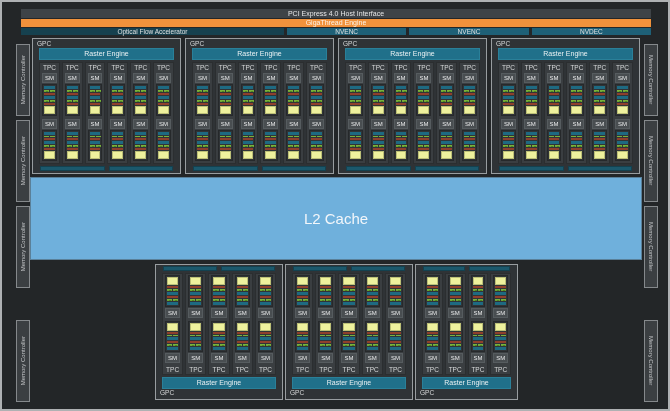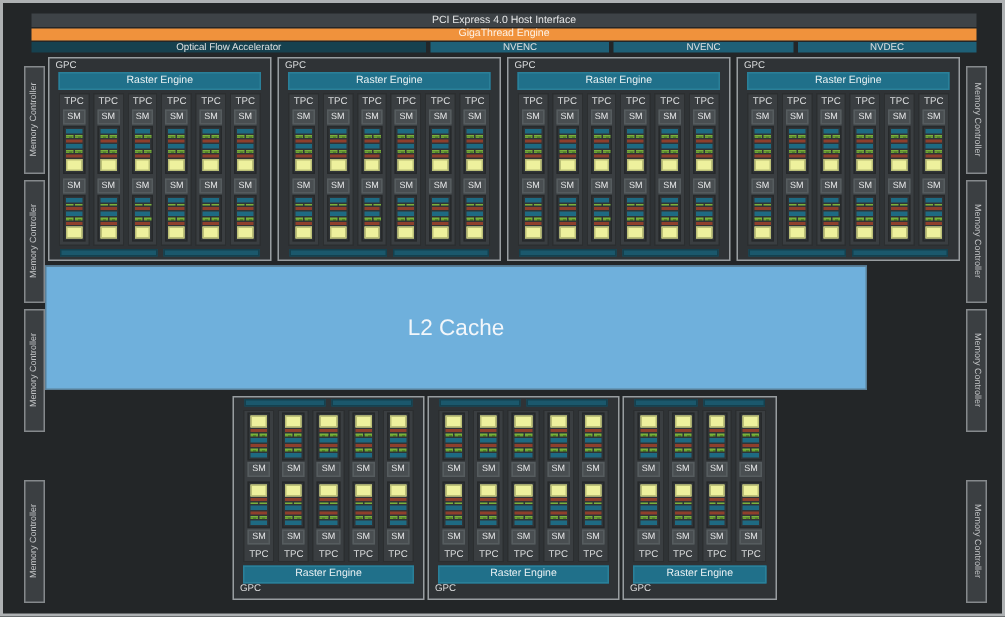--- a/index.html
+++ b/index.html
@@ -47,21 +47,21 @@
   .rop{flex:1;background:#1b586c;border:1px solid #14414f;}
 
   
   .gpc.flipped,.gpc.flipped .tpc,.gpc.flipped .sm,
   .gpc.flipped .stack,.gpc.flipped .unit{flex-direction:column-reverse;}
   .gpc.flipped .sm-label{margin-bottom:0;margin-top:1px;}
   .gpc.flipped .raster{margin:1px 4px 0;}
   .gpc.flipped .rops{margin:0 5px 1px;}
 
   
-  .l2{position:absolute;left:28px;top:175px;width:548px;height:83px;
+  .l2{position:absolute;left:28px;top:175px;width:612px;height:83px;
     background:#6fb0dc;border:1px solid #5a8099;box-sizing:border-box;
     color:#f2f6fa;font-size:15px;display:flex;align-items:center;justify-content:center;}
 
   
   .mc{position:absolute;width:14px;background:#3b3f42;border:1px solid #85898c;
     box-sizing:border-box;display:flex;align-items:center;justify-content:center;overflow:hidden;}
   .mc.left{left:14px;}
   .mc.right{left:642px;}
   .mc span{font-size:6px;color:#c3c5c7;white-space:nowrap;}
   .mc.left span{writing-mode:vertical-rl;transform:rotate(180deg);}

